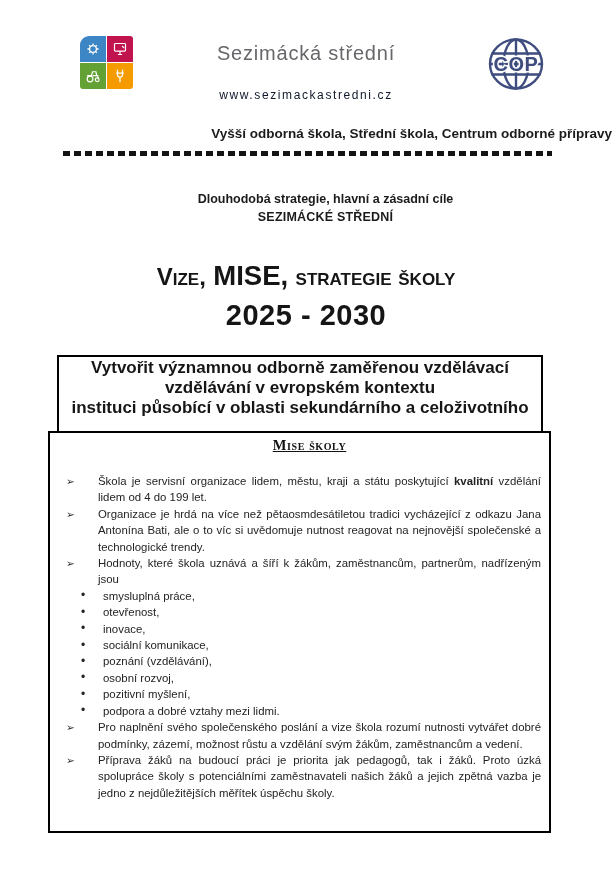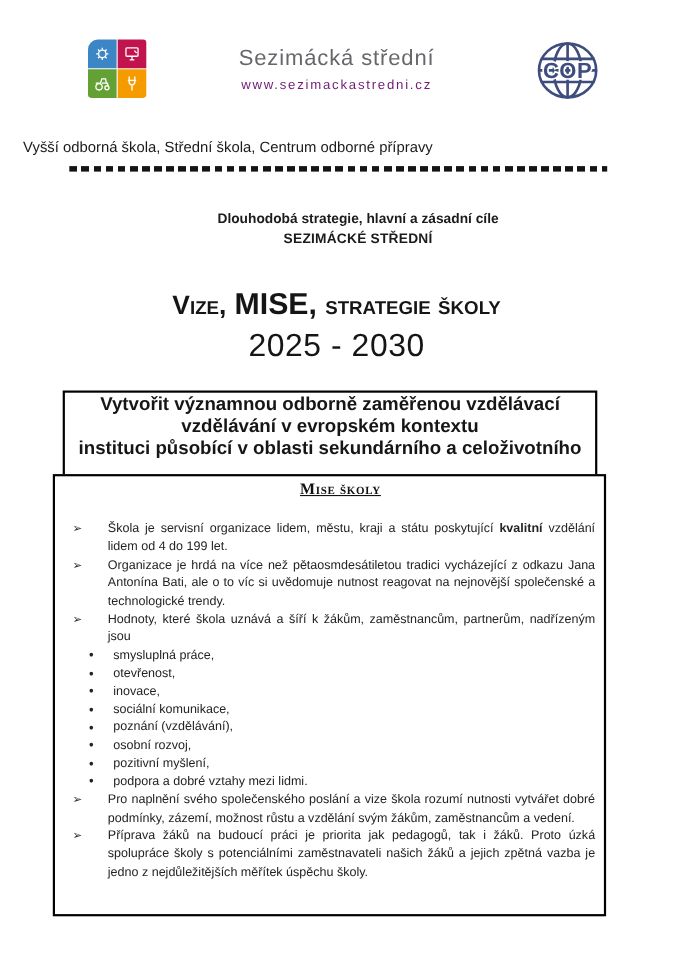--- a/index.html
+++ b/index.html
@@ -16,48 +16,48 @@
   }
   .sq { width:26px; height:26px; display:flex; align-items:center; justify-content:center; }
   .sq-blue   { background:#3d86c6; border-top-left-radius:9px; }
   .sq-red    { background:#c1134e; border-top-right-radius:3px; }
   .sq-green  { background:#63a135; border-bottom-left-radius:3px; }
   .sq-orange { background:#f59b00; border-bottom-right-radius:3px; }
   .sq svg { display:block; }
 
   .brand { position:absolute; left:146px; right:146px; top:42px; text-align:center; }
   .brand-name { font-size:20px; color:#66676a; letter-spacing:0.8px; }
-  .brand-url  { margin-top:5px; font-size:12px; color:#701a75; letter-spacing:1.6px;text-align:center; }
+  .brand-url  { margin-top:23px; font-size:12px; color:#0f172a; letter-spacing:1.6px;text-align:center; }
 
   .cop { position:absolute; left:486px; top:36px; width:60px; height:56px; }
 
   
   .org-line {
-    position:absolute; top:126px; left:0; right:0; text-align:left;
-    font-size:13.5px; font-weight:normal; color:#1b1b1d;margin-left:21px;
+    position:absolute; top:126px; left:0; right:0; text-align:right;
+    font-size:13.5px; font-weight:bold; color:#1b1b1d;margin-left:21px;
   }
   .dashes {
     position:absolute; top:151px; left:63px; width:489px; height:5px;
     background:repeating-linear-gradient(90deg,#141414 0 7px,transparent 7px 11px);
   }
   .strategy { position:absolute; top:192px; left:0; right:0; text-align:center; font-weight:bold; color:#1b1b1d;padding-left:39px; }
   .strategy-line1 { font-size:12.5px; }
   .strategy-line2 { font-size:12.5px; margin-top:4px; letter-spacing:0.2px; }
 
   
   .main-title {
     position:absolute; top:260px; left:0; right:0; text-align:center;
     font-weight:bold; color:#151515; line-height:32px;
   }
   .t1 { font-size:24px; font-variant:small-caps; }
   .t2 { font-size:27.5px; margin:0 3px; }
   .t3 { font-size:24px; font-variant:small-caps; }
   .years {
     position:absolute; top:297px; left:0; right:0; text-align:center;
-    font-weight:normal; font-size:29px; color:#151515; letter-spacing:0.5px; line-height:36px;
+    font-weight:bold; font-size:29px; color:#151515; letter-spacing:0.5px; line-height:36px;
   }
 
   
   .box-heading {
     font-family:"Liberation Serif", serif; font-variant:small-caps; font-weight:bold;
     text-decoration:underline; letter-spacing:0.6px; color:#111;
   }
   .vize-box {
     position:absolute; left:57px; top:355px; width:486px; height:86px;
     border:2px solid #000; box-sizing:border-box; z-index:1; text-align:center;

